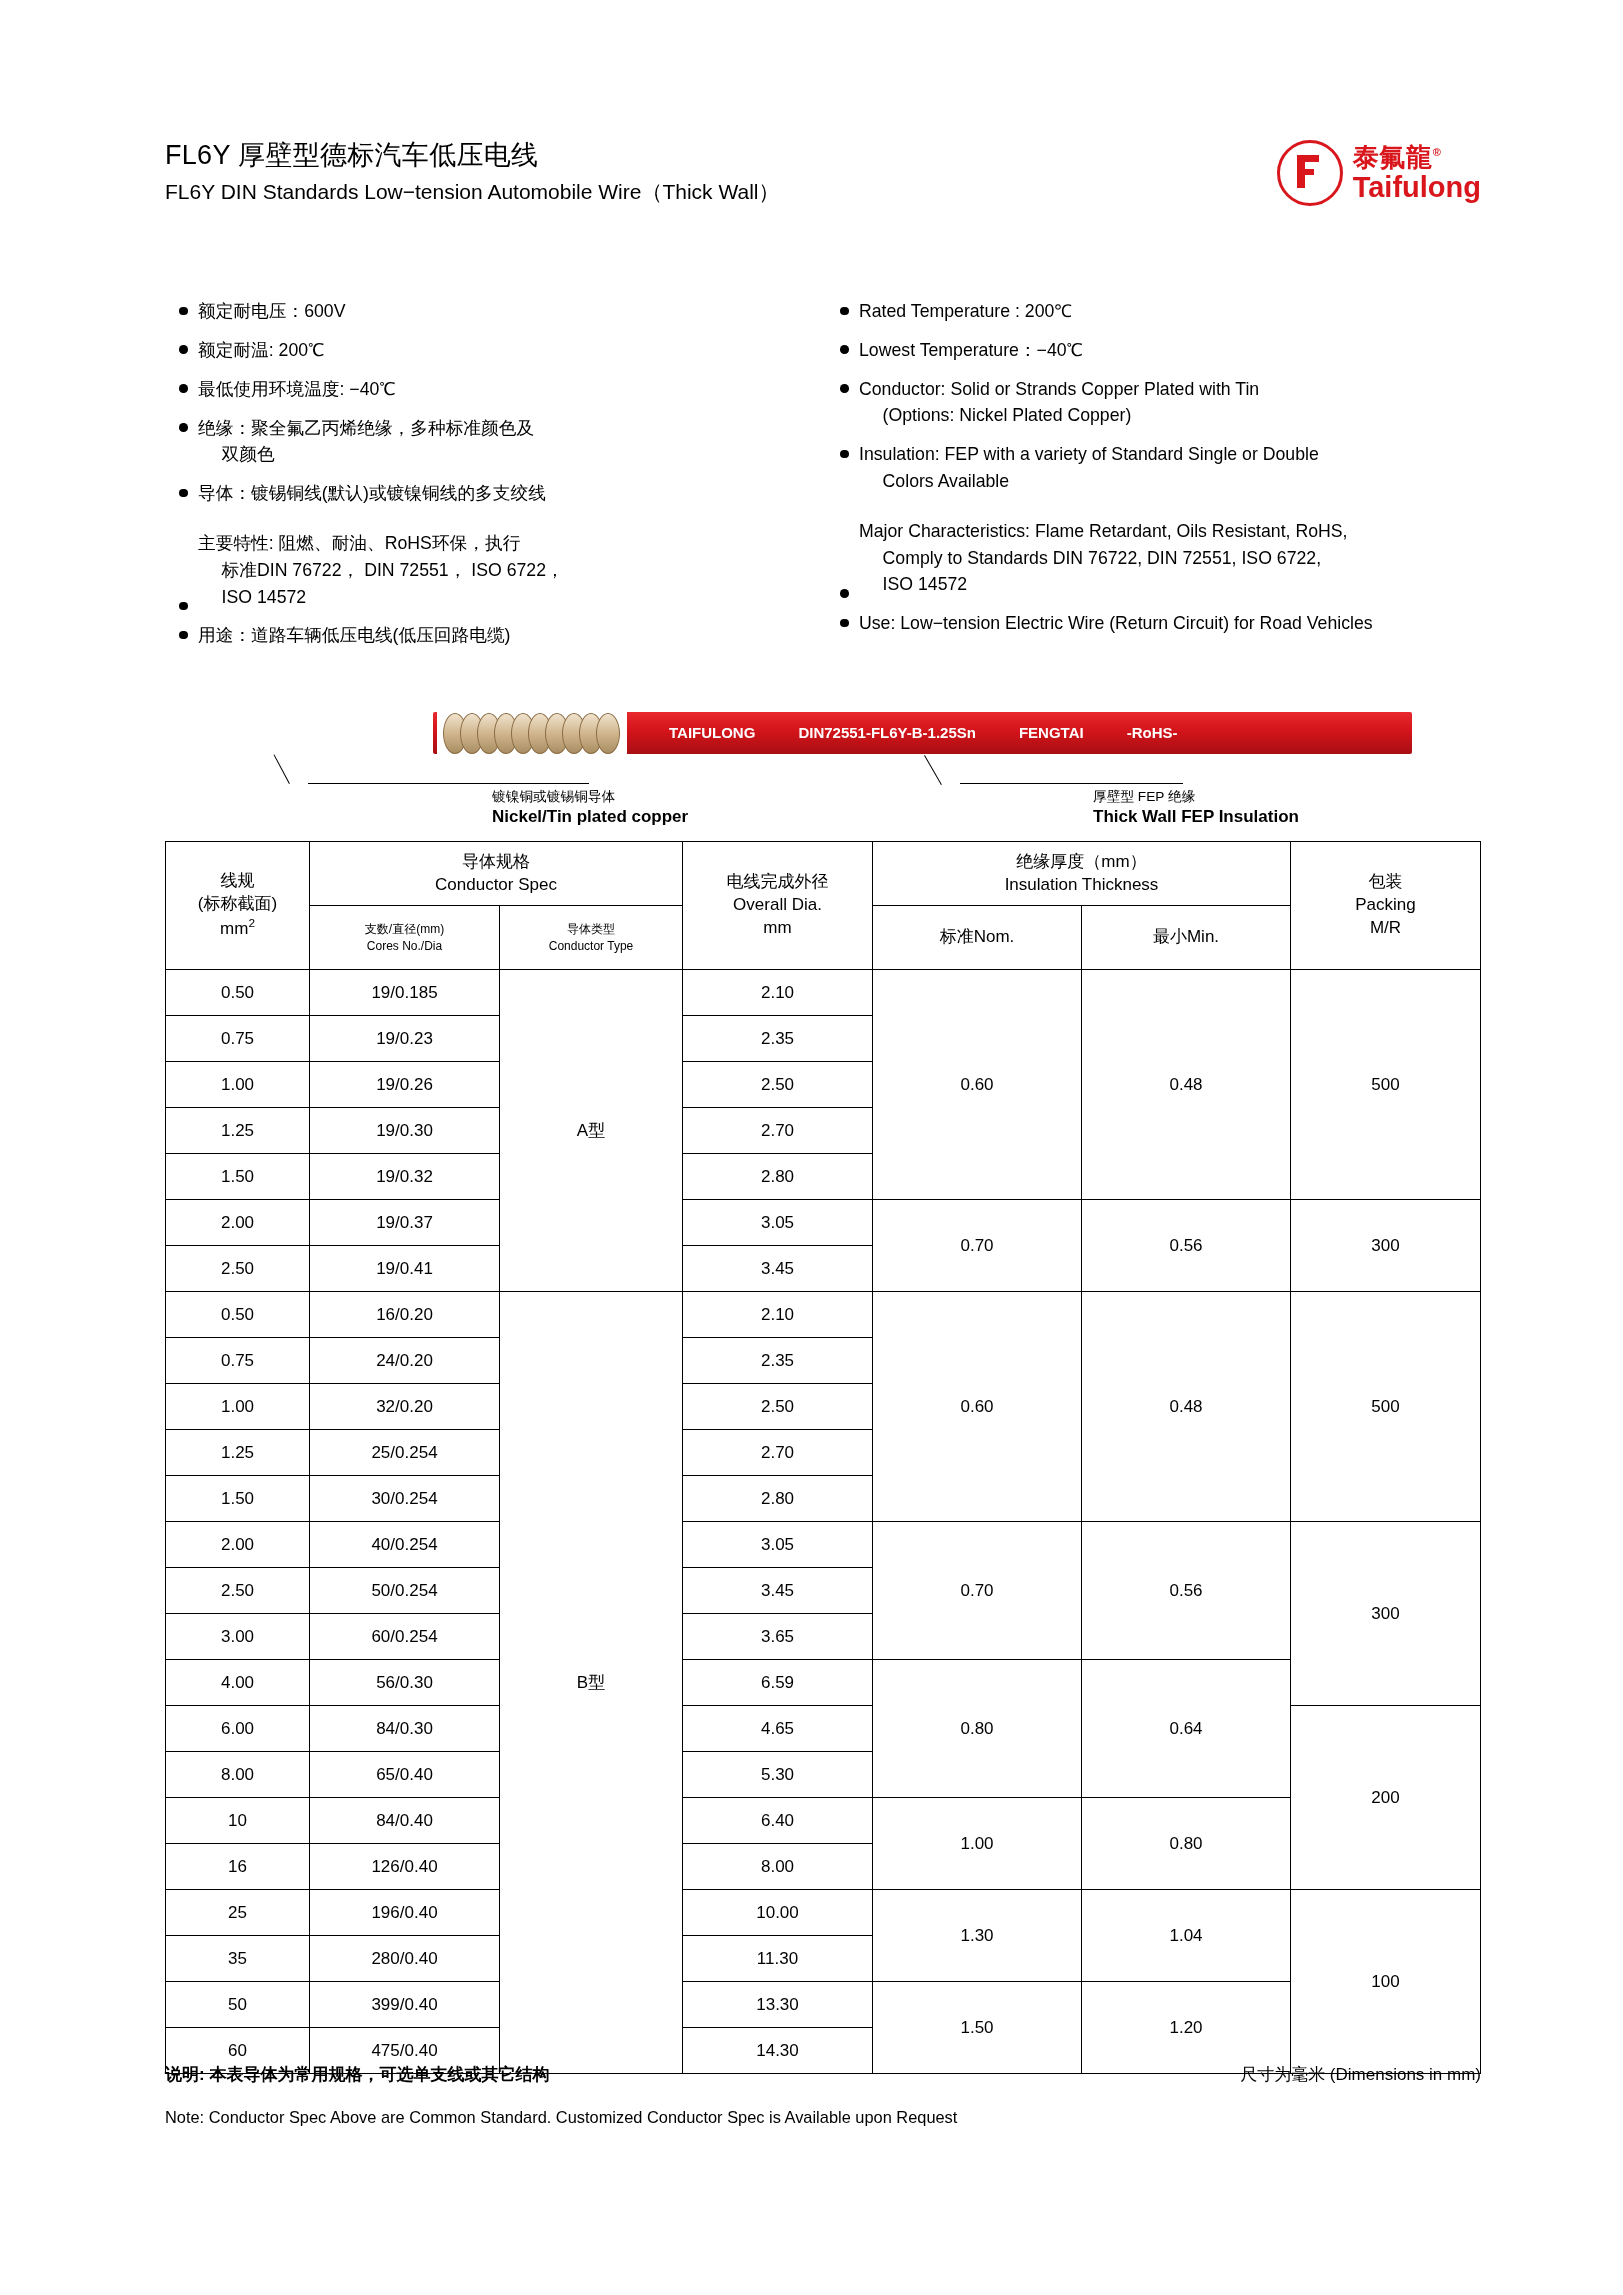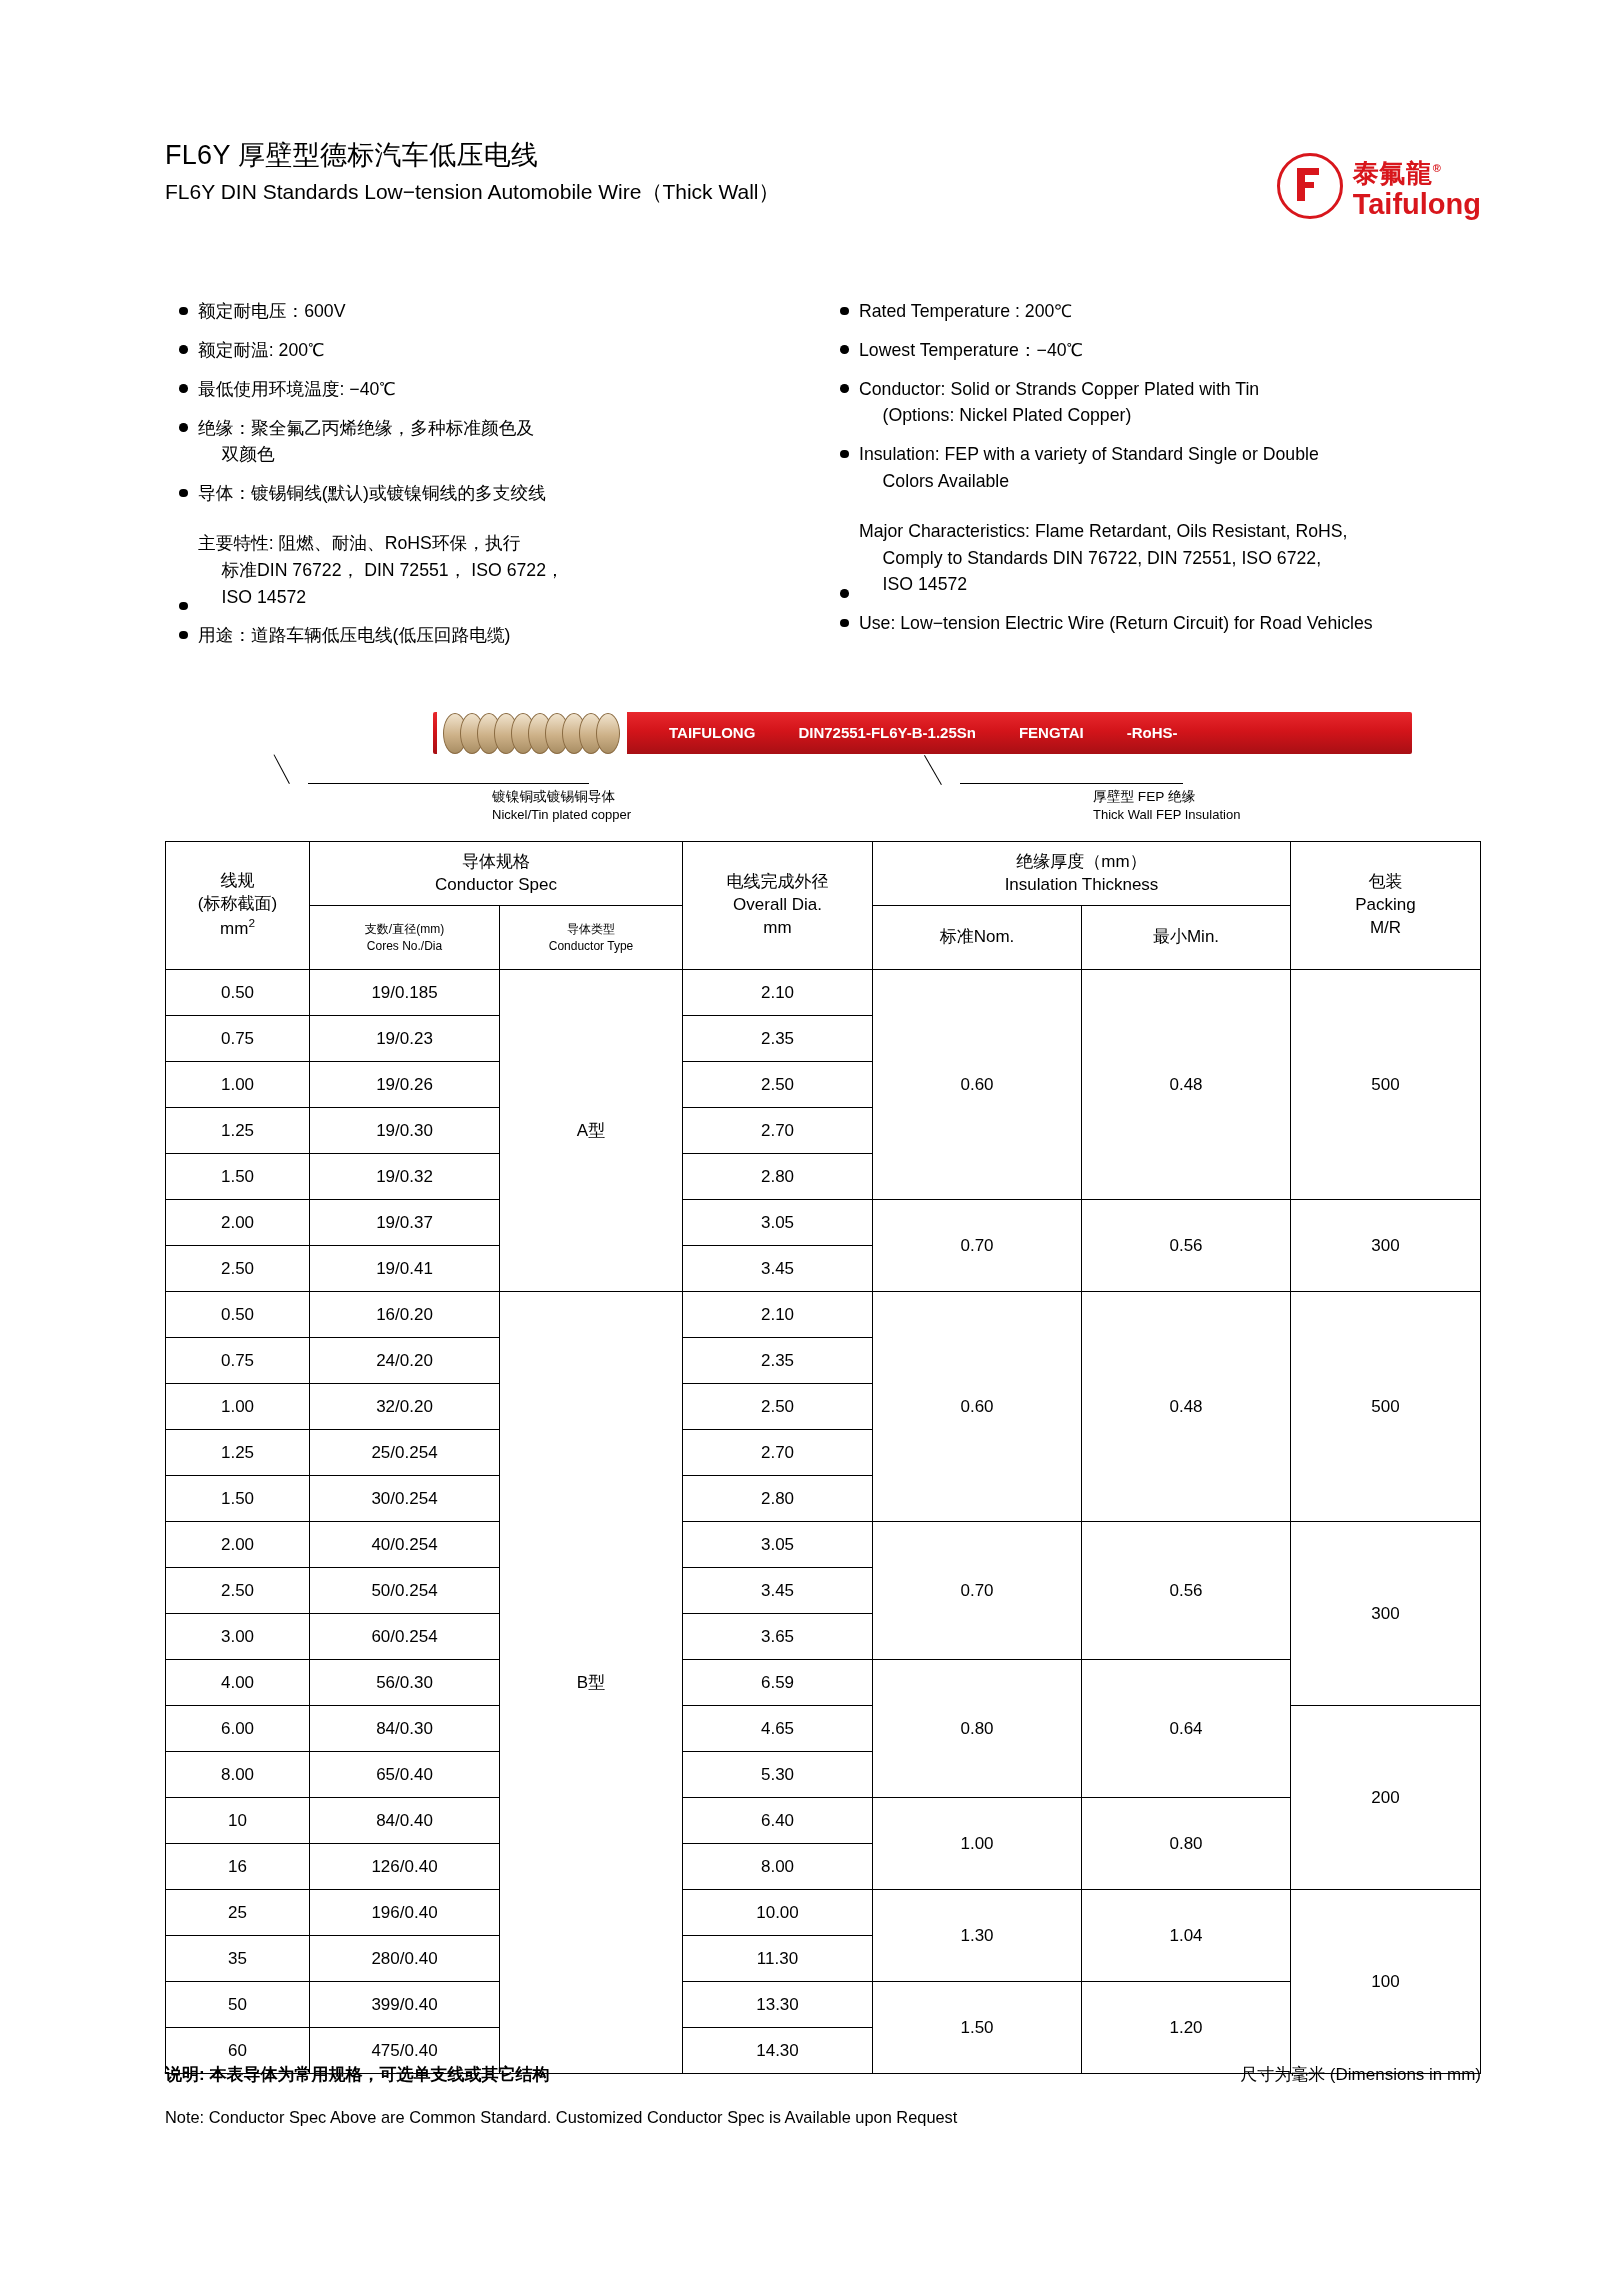--- a/index.html
+++ b/index.html
@@ -43,21 +43,21 @@
     white-space: nowrap;
     margin-top: 3.9px;
   }
   .logo {
     position: absolute;
     right: 0px;
     top: -9.8px;
     width: 275px;
     height: 92px;
     display: flex;
-    align-items: flex-end;
+    align-items: center;
     justify-content: flex-end;
   }
   .logo-mark {
     width: 60px;
     height: 60px;
     border-radius: 50%;
     border: 3.9px solid #d8161c;
     position: relative;
     margin-right: 9.2px;
     flex: none;
@@ -199,21 +199,21 @@
   .leader {
     position: absolute;
     background: #000;
   }
   .label-note {
     position: absolute;
     font-size: 13.7px;
     line-height: 1.35;
     white-space: nowrap;
   }
-  .label-note .sm { font-size: 13px; }
+  .label-note .sm { font-size: 17px; font-weight: bold; }
   
   .table-wrap {
     position: absolute;
     left: 157px;
     top: 841px;
     width: 1316px;
   }
   table.spec-table {
     border-collapse: collapse;
     width: 1316px;

